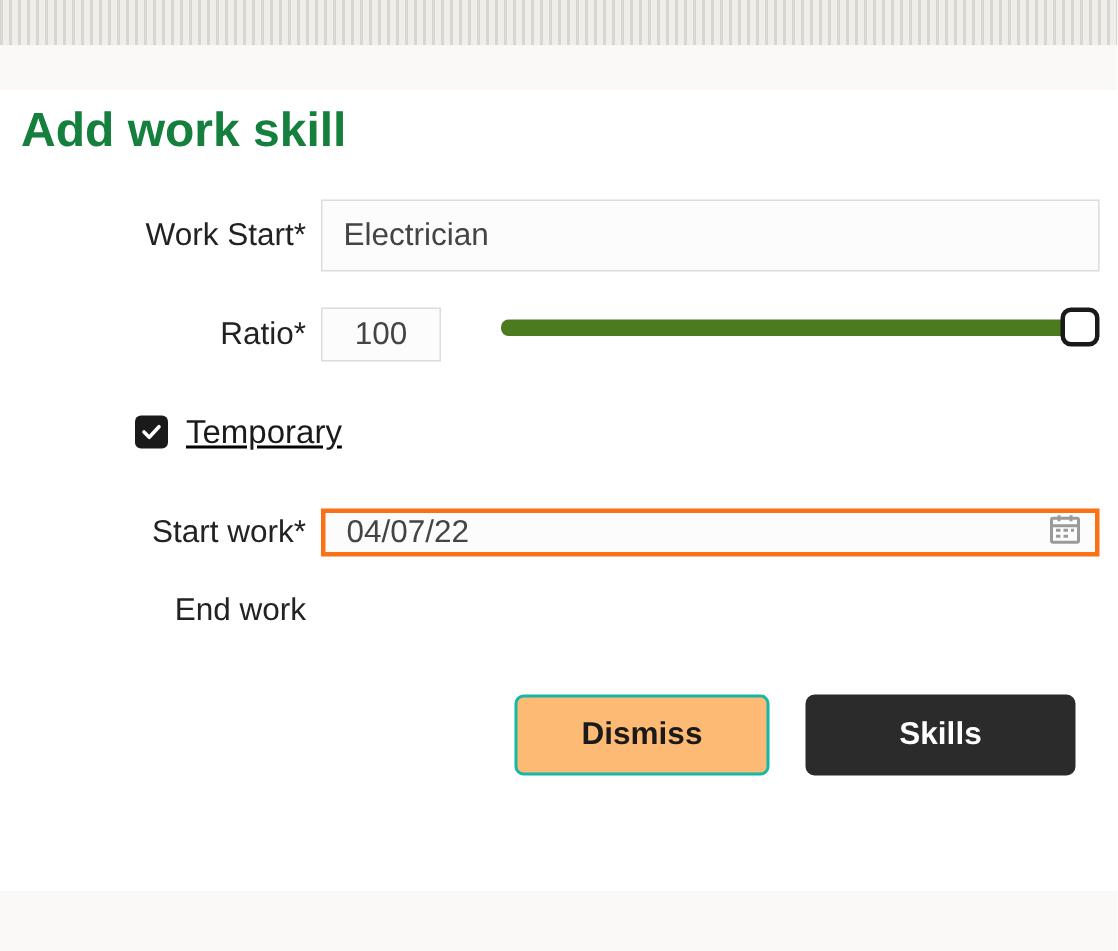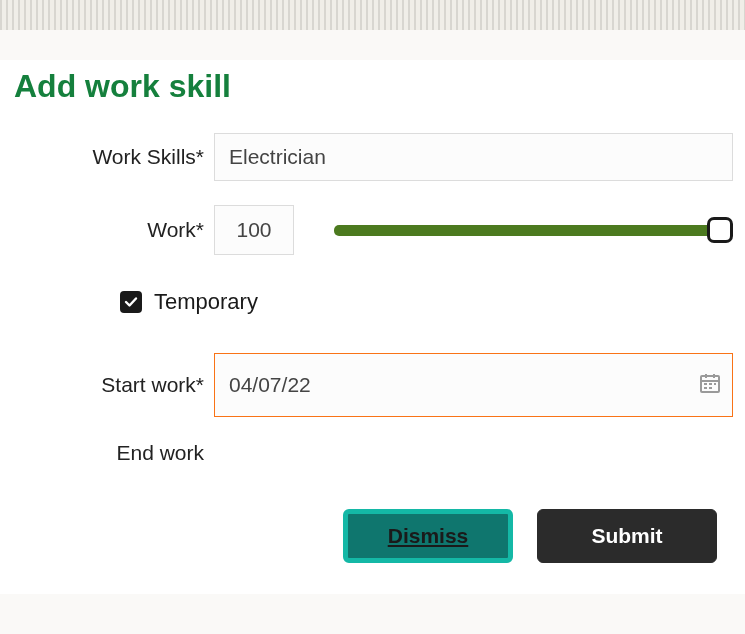--- a/index.html
+++ b/index.html
@@ -38,36 +38,35 @@
   .label {
     width: 214px;
     text-align: right;
     padding-right: 10px;
     font-size: 21px;
     color: #222;
   }
   .field-area {
     flex: 1;
     display: flex;
-    align-items: center;
     padding-right: 12px;
   }
   .text-input {
     width: 100%;
     height: 48px;
     border: 1px solid #dcdcdc;
     background: #fcfcfc;
     font-size: 21px;
     color: #444;
     padding: 0 14px;
     outline: none;
   }
   .ratio-input {
     width: 80px;
-    height: 50px;
+    height: 36px;
     border: 1px solid #dcdcdc;
     background: #fcfcfc;
     font-size: 21px;
     color: #444;
     text-align: center;
     outline: none;
   }
   .slider-wrap {
     flex: 1;
     margin-left: 40px;
@@ -87,23 +86,24 @@
     right: 0;
     width: 26px;
     height: 26px;
     background: #fff;
     border: 3px solid #1a1a1a;
     border-radius: 7px;
   }
   .checkbox-row {
     display: flex;
     align-items: center;
-    margin-left: 120px;
+    margin-left: 90px;
     margin-bottom: 38px;
     margin-top: 34px;
+    text-decoration: underline;
   }
   .checkbox {
     width: 22px;
     height: 22px;
     background: #1a1a1a;
     border-radius: 4px;
     display: flex;
     align-items: center;
     justify-content: center;
     margin-right: 12px;
@@ -112,22 +112,22 @@
   .checkbox-label {
     font-size: 22px;
     color: #1a1a1a;
   }
   .date-input-wrap {
     position: relative;
     width: 100%;
   }
   .date-input {
     width: 100%;
-    height: 64px;
-    border: 1px solid #f97316;
+    height: 32px;
+    border: 3px solid #f97316;
     background: #fcfcfc;
     font-size: 21px;
     color: #444;
     padding: 0 14px;
     outline: none;
   }
   .cal-icon {
     position: absolute;
     right: 12px;
     top: 50%;
@@ -146,25 +146,24 @@
     min-width: 180px;
     border-radius: 6px;
     font-size: 21px;
     font-weight: 600;
     cursor: pointer;
     display: flex;
     align-items: center;
     justify-content: center;
   }
   .btn-secondary {
-    background: #0f766e;
-    border: 5px solid #14b8a6;
+    background: #fdba74;
+    border: 2px solid #14b8a6;
     color: #1a1a1a;
     min-width: 170px;
-    text-decoration: underline;
   }
   .btn-primary {
     background: #2b2b2b;
     border: 1px solid #2b2b2b;
     color: #ffffff;
   }
   .bottom-strip {
     position: absolute;
     left: 0;
     right: 0;
@@ -177,28 +176,28 @@
 <body>
 
 <div class="top-strip"></div>
 <div class="sub-strip"></div>
 
 <h1 class="page-title">Add work skill</h1>
 
 <div class="form">
 
   <div class="row">
-    <div class="label">Work Skills*</div>
+    <div class="label">Work Start*</div>
     <div class="field-area">
       <input type="text" class="text-input" value="Electrician" style="">
     </div>
   </div>
 
   <div class="row">
-    <div class="label">Work*</div>
+    <div class="label">Ratio*</div>
     <div class="field-area">
       <input type="text" class="ratio-input" value="100" style="">
       <div class="slider-wrap">
         <div class="slider-track"></div>
         <div class="slider-thumb"></div>
       </div>
     </div>
   </div>
 
   <div class="checkbox-row">
@@ -231,17 +230,17 @@
       </div>
     </div>
   </div>
 
   <div class="row">
     <div class="label">End work</div>
   </div>
 
   <div class="button-row">
     <button type="button" class="btn btn-secondary">Dismiss</button>
-    <button type="button" class="btn btn-primary">Submit</button>
+    <button type="button" class="btn btn-primary">Skills</button>
   </div>
 </div>
 
 <div class="bottom-strip"></div>
 
 </body></html>

